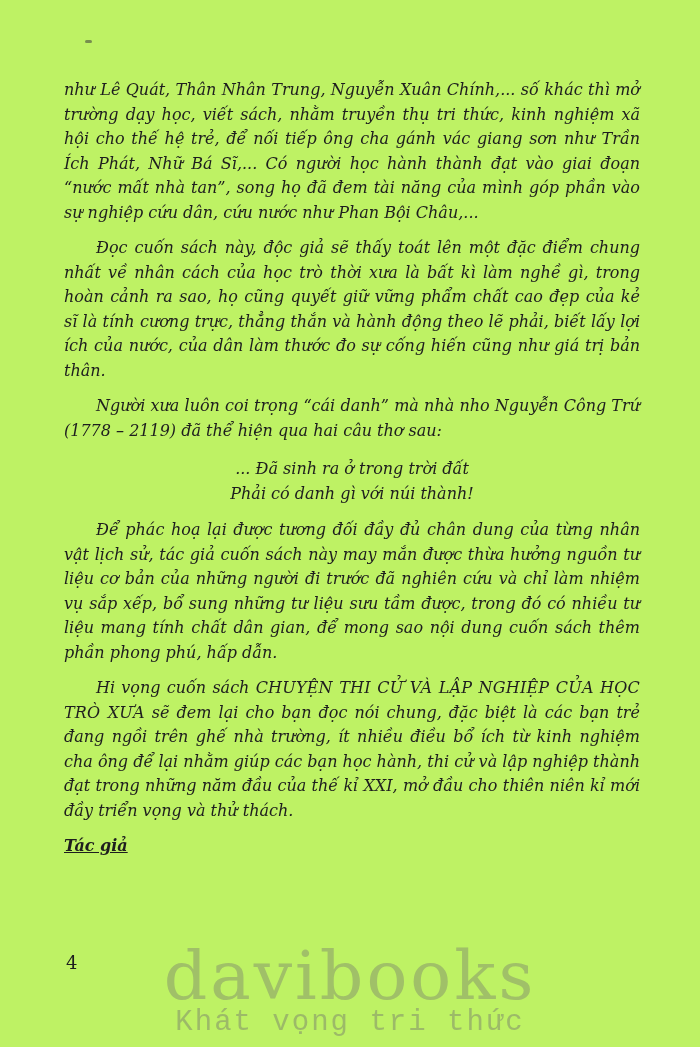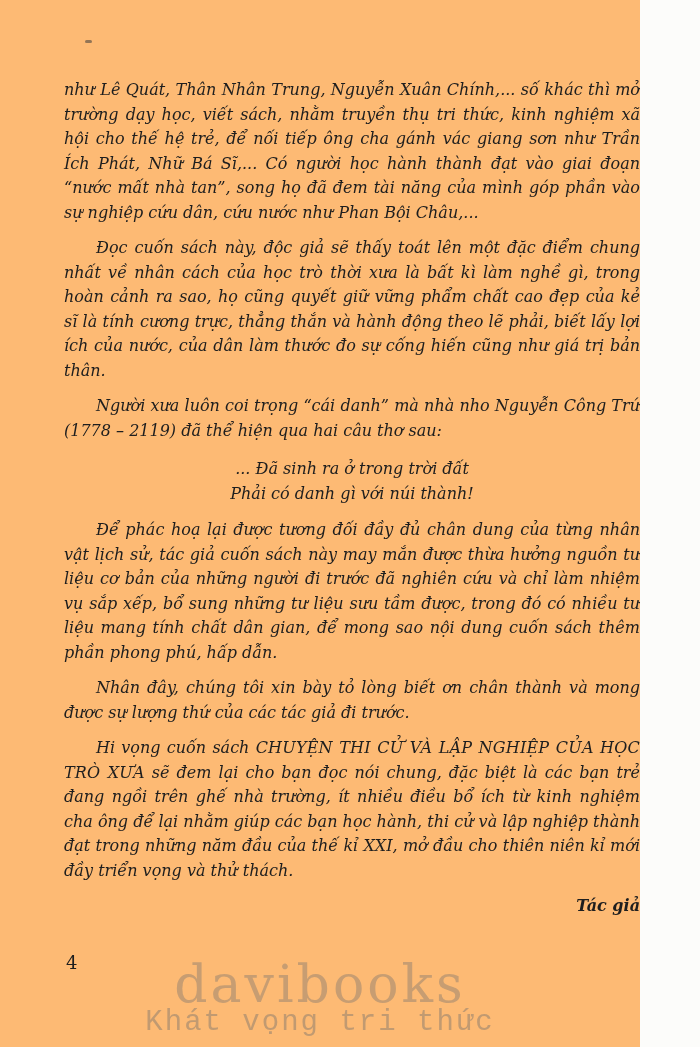--- a/index.html
+++ b/index.html
@@ -8,23 +8,23 @@
   }
   body {
     width: 700px;
     height: 1047px;
     background: #fcfcfa;
     font-family: "DejaVu Serif", serif;
     overflow: hidden;
   }
   .page {
     position: relative;
-    width: 640px;
+    width: 700px;
     height: 1047px;
-    background: #fdba74;
+    background: #bef264;
     overflow: hidden;
   }
   .scan-speck {
     position: absolute;
     left: 85px;
     top: 40px;
     width: 7px;
     height: 3px;
     background: rgba(60,60,60,0.55);
     border-radius: 2px;
@@ -52,45 +52,46 @@
     margin: 14px 0 12px 0;
     text-indent: 0;
   }
   .verse div {
     line-height: 24.5px;
   }
   .book-title {
     letter-spacing: 0.2px;
   }
   .signature {
-    text-align: right;
+    text-align: left;
     font-weight: bold;
     text-indent: 0 !important;
     margin-top: 4px !important;
+    text-decoration: underline;
   }
   .page-number {
     position: absolute;
     left: 66px;
     top: 952px;
     font-size: 18px;
     font-style: normal;
     color: #1e1e1e;
   }
   .watermark {
     position: absolute;
     left: 0;
     right: 0;
     bottom: 8px;
     text-align: center;
     pointer-events: none;
     user-select: none;
   }
   .wm-brand {
     font-family: "DejaVu Serif", serif;
-    font-size: 52px;
+    font-size: 68px;
     line-height: 1;
     color: rgba(110,110,110,0.38);
     letter-spacing: 3px;
   }
   .wm-tagline {
     font-family: Liberation Mono, monospace;
     font-size: 29px;
     margin-top: -4px;
     color: rgba(110,110,110,0.42);
     letter-spacing: 2px;
@@ -107,21 +108,20 @@
     <p class="no-indent">như Lê Quát, Thân Nhân Trung, Nguyễn Xuân Chính,... số khác thì mở trường dạy học, viết sách, nhằm truyền thụ tri thức, kinh nghiệm xã hội cho thế hệ trẻ, để nối tiếp ông cha gánh vác giang sơn như Trần Ích Phát, Nhữ Bá Sĩ,... Có người học hành thành đạt vào giai đoạn “nước mất nhà tan”, song họ đã đem tài năng của mình góp phần vào sự nghiệp cứu dân, cứu nước như Phan Bội Châu,...</p>
     <p>Đọc cuốn sách này, độc giả sẽ thấy toát lên một đặc điểm chung nhất về nhân cách của học trò thời xưa là bất kì làm nghề gì, trong hoàn cảnh ra sao, họ cũng quyết giữ vững phẩm chất cao đẹp của kẻ sĩ là tính cương trực, thẳng thắn và hành động theo lẽ phải, biết lấy lợi ích của nước, của dân làm thước đo sự cống hiến cũng như giá trị bản thân.</p>
     <p>Người xưa luôn coi trọng “cái danh” mà nhà nho Nguyễn Công Trứ (1778 – 2119) đã thể hiện qua hai câu thơ sau:</p>
 
     <div class="verse">
       <div>... Đã sinh ra ở trong trời đất</div>
       <div>Phải có danh gì với núi thành!</div>
     </div>
 
     <p>Để phác hoạ lại được tương đối đầy đủ chân dung của từng nhân vật lịch sử, tác giả cuốn sách này may mắn được thừa hưởng nguồn tư liệu cơ bản của những người đi trước đã nghiên cứu và chỉ làm nhiệm vụ sắp xếp, bổ sung những tư liệu sưu tầm được, trong đó có nhiều tư liệu mang tính chất dân gian, để mong sao nội dung cuốn sách thêm phần phong phú, hấp dẫn.</p>
-    <p>Nhân đây, chúng tôi xin bày tỏ lòng biết ơn chân thành và mong được sự lượng thứ của các tác giả đi trước.</p>
 
     <p><span>Hi vọng cuốn sách </span><span class="book-title">CHUYỆN THI CỬ VÀ LẬP NGHIỆP CỦA HỌC TRÒ XƯA</span><span> sẽ đem lại cho bạn đọc nói chung, đặc biệt là các bạn trẻ đang ngồi trên ghế nhà trường, ít nhiều điều bổ ích từ kinh nghiệm cha ông để lại nhằm giúp các bạn học hành, thi cử và lập nghiệp thành đạt trong những năm đầu của thế kỉ XXI, mở đầu cho thiên niên kỉ mới đầy triển vọng và thử thách.</span></p>
 
     <p class="signature">Tác giả</p>
   </div>
 
   <div class="page-number">4</div>
 
   <div class="watermark">
     <div class="wm-brand">davibooks</div>

